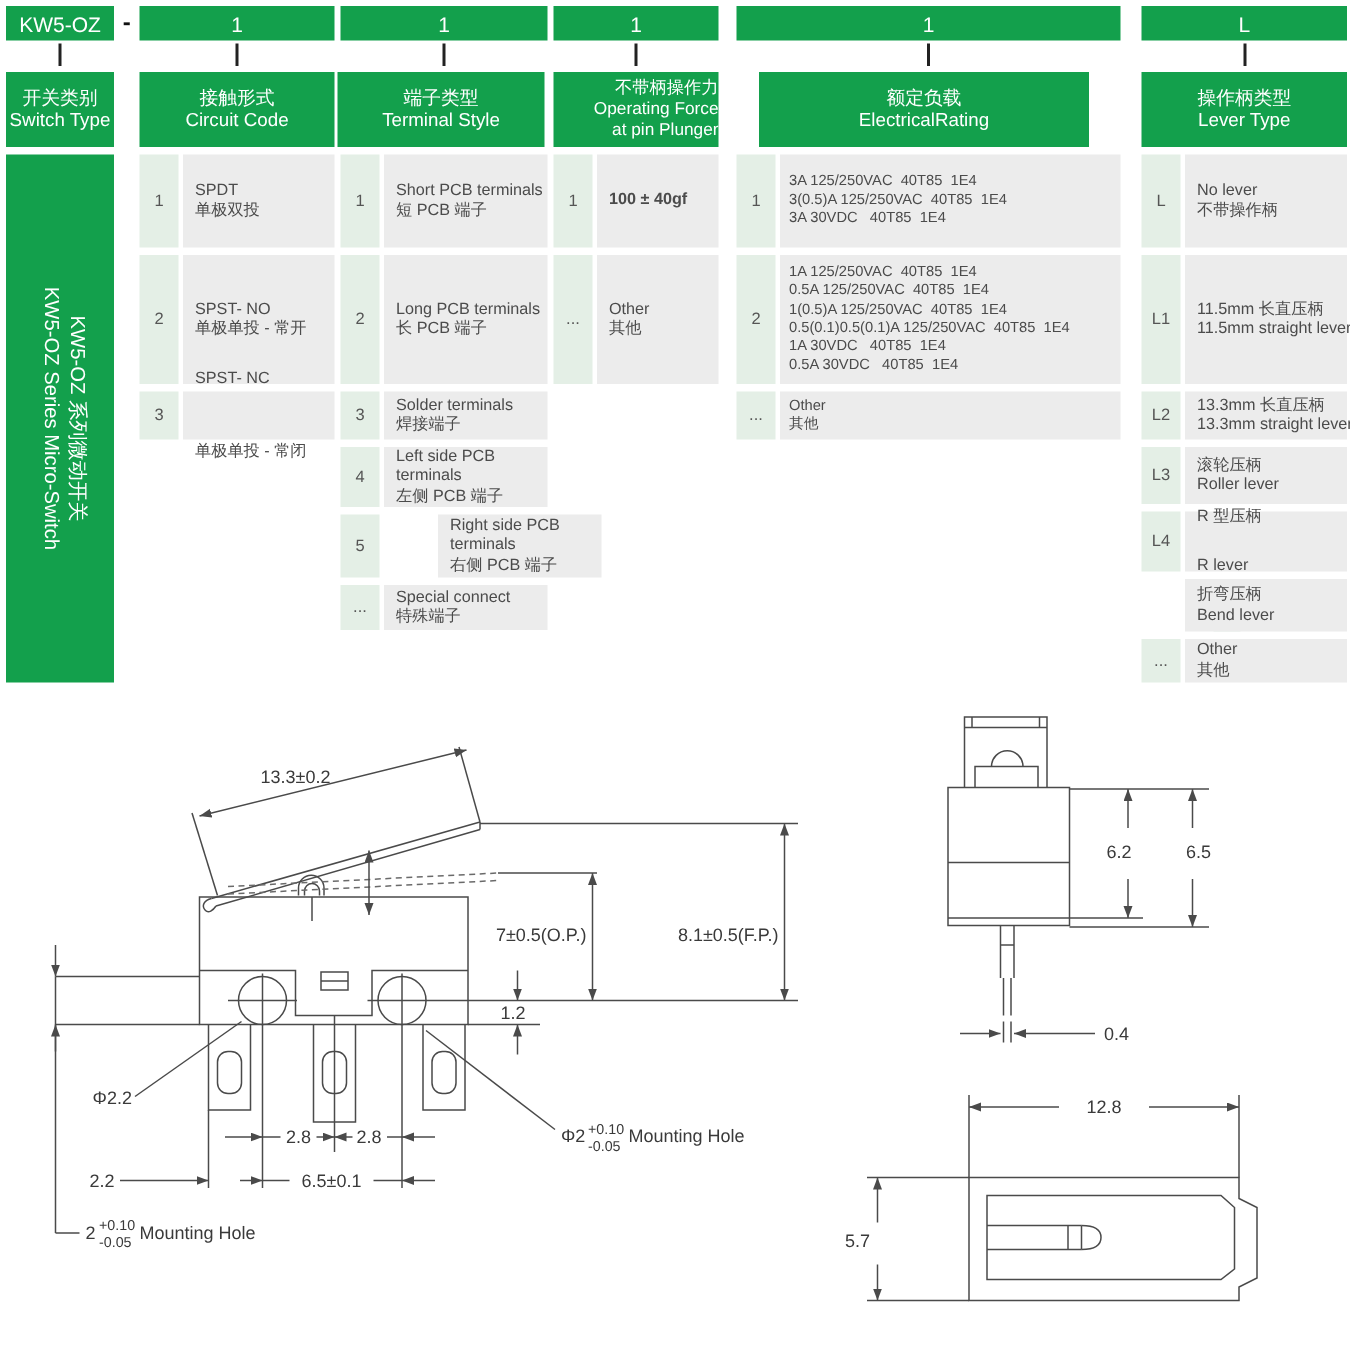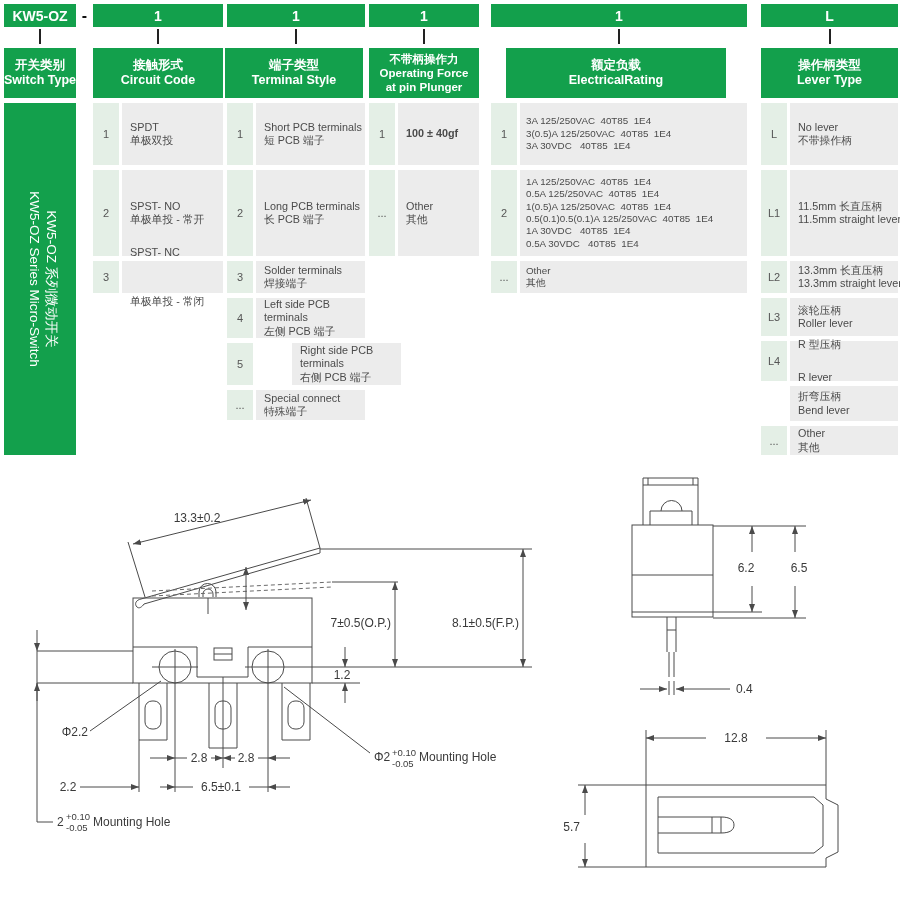--- a/index.html
+++ b/index.html
@@ -1,21 +1,21 @@
 <!DOCTYPE html>
 <html><head>
 <meta charset="utf-8">
 <style>
   html,body{margin:0;padding:0;background:#fff;}
   #stage{position:relative;width:900px;height:900px;background:#fff;overflow:hidden;
          font-family:"Liberation Sans","DejaVu Sans",sans-serif;}
   :root{--green:#13A04C;--cellgreen:#E4EFE6;--cellgray:#ECECEC;}
   .abs{position:absolute;}
   .gbox{position:absolute;background:var(--green);color:#fff;display:flex;
-        align-items:center;justify-content:center;font-weight:bold;font-size:14px;}
+        align-items:center;justify-content:center;font-weight:normal;font-size:14px;}
   .dash{position:absolute;color:#111;font-weight:bold;font-size:16px;display:flex;
         align-items:center;justify-content:center;}
   .tick{position:absolute;width:2px;background:#222;}
   .hdr{flex-direction:column;font-size:12.5px;line-height:15px;text-align:center;}
   .hdr.h3{font-size:11.5px;line-height:14px;}
   .code-cell{position:absolute;background:var(--cellgreen);color:#555;display:flex;
              align-items:center;justify-content:center;font-size:11px;}
   .content-cell{position:absolute;background:var(--cellgray);color:#4b4b4b;display:flex;
                 flex-direction:column;justify-content:center;padding-left:8px;
                 font-size:10.8px;line-height:13.5px;box-sizing:border-box;}
@@ -61,21 +61,21 @@
         <div>Switch Type</div>
       </div>
       <div class="gbox hdr" style="left: 93px; top: 48px; width: 130px; height: 50px;">
         <div>接触形式</div>
         <div>Circuit Code</div>
       </div>
       <div class="gbox hdr" style="left: 225px; top: 48px; width: 138px; height: 50px;">
         <div>端子类型</div>
         <div>Terminal Style</div>
       </div>
-      <div class="gbox hdr h3" style="left: 369px; top: 48px; width: 110px; height: 50px;">
+      <div class="gbox hdr h3" style="left: 369px; top: 48px; width: 110px; height: 50px; align-items: flex-end;">
         <div>不带柄操作力</div>
         <div>Operating Force</div>
         <div>at pin Plunger</div>
       </div>
       <div class="gbox hdr" style="left: 506px; top: 48px; width: 220px; height: 50px;">
         <div>额定负载</div>
         <div>ElectricalRating</div>
       </div>
       <div class="gbox hdr" style="left: 761px; top: 48px; width: 137px; height: 50px;">
         <div>操作柄类型</div>

